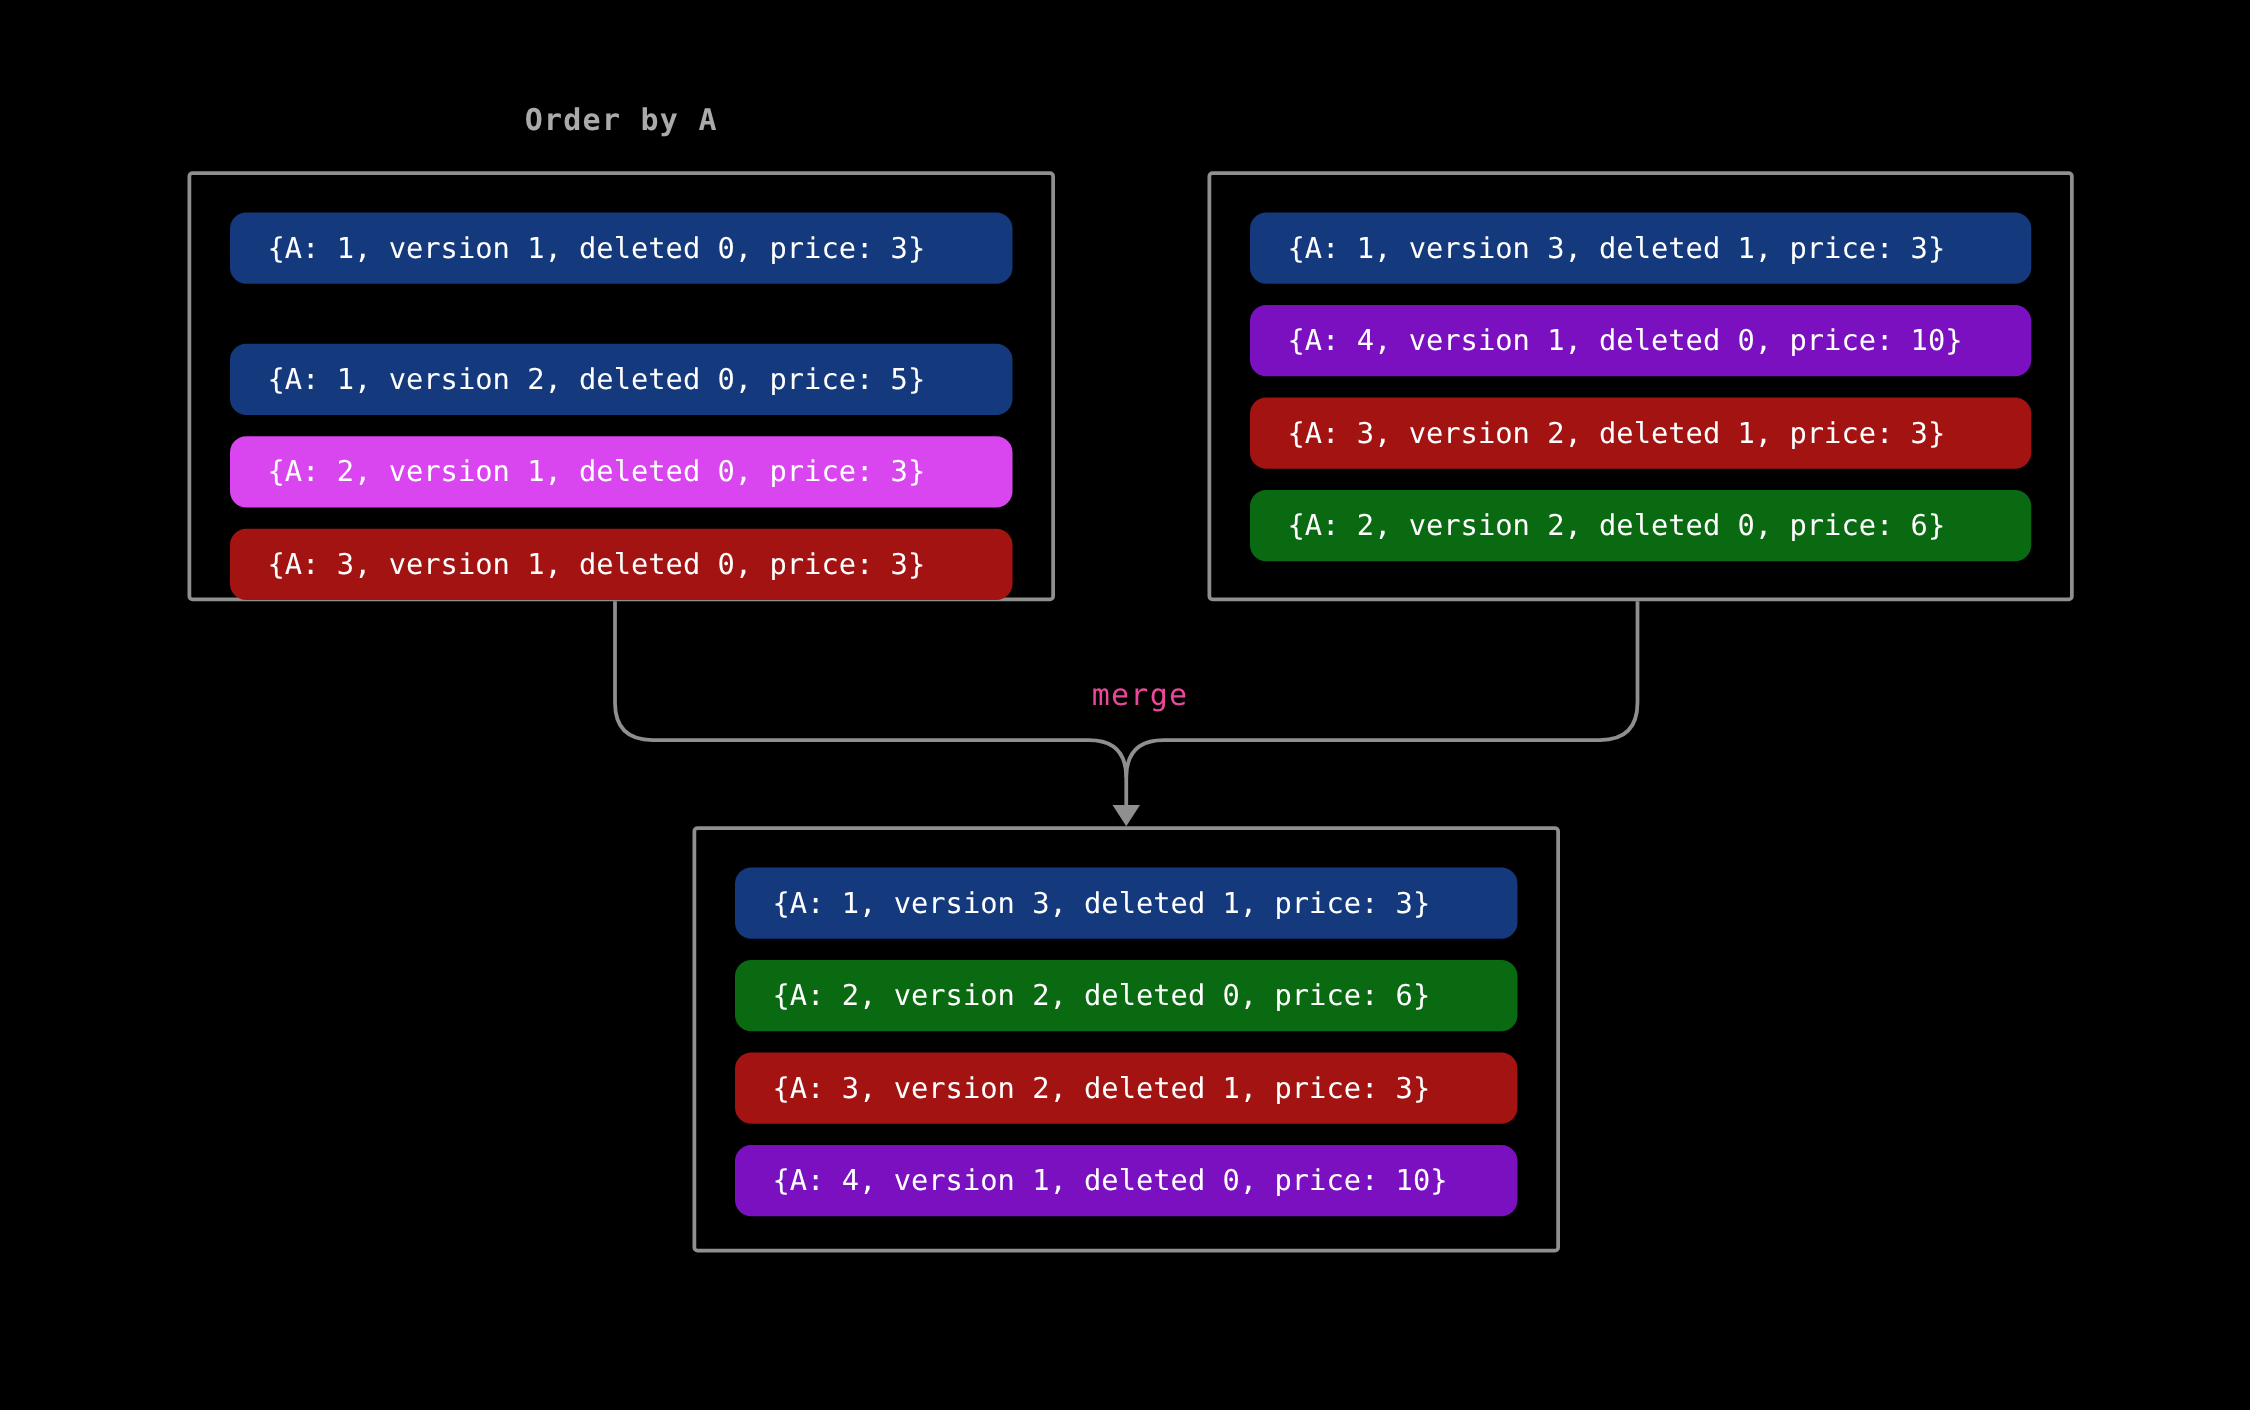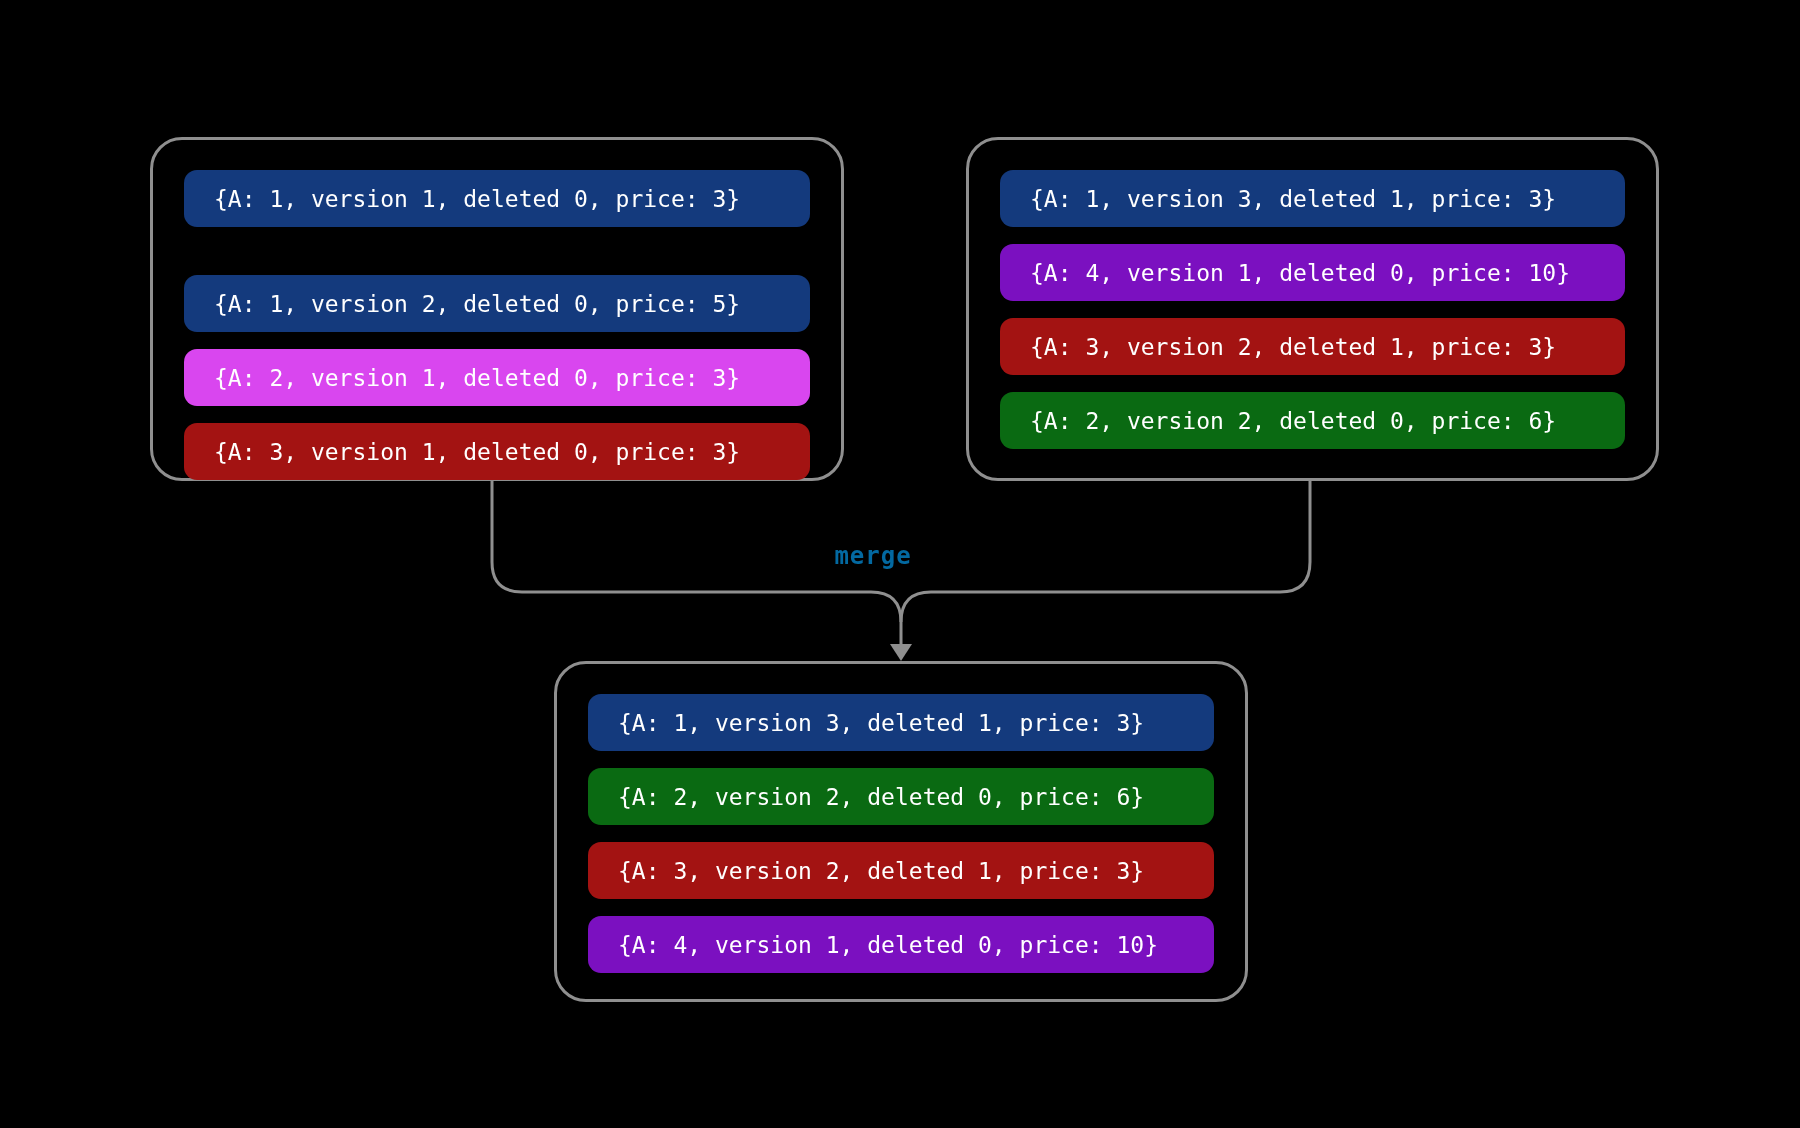--- a/index.html
+++ b/index.html
@@ -15,60 +15,61 @@
     position: absolute;
     text-align: center;
     font-size: 24px;
     font-weight: bold;
     color: #aaaaaa;
     letter-spacing: 1px;
   }
   .group-box {
     position: absolute;
     border: 3px solid #8f8f8f;
-    border-radius: 32px;
+    border-radius: 4px;
     background: #000000;
     box-sizing: border-box;
     padding: 30px 31px 0 31px;
   }
   .row {
     height: 57px;
     border-radius: 13px;
     margin-bottom: 17px;
     display: flex;
     align-items: center;
   }
   .row-text {
     color: #ffffff;
     font-size: 23px;
     padding-left: 30px;
     white-space: pre;
   }
   .merge-label {
     position: absolute;
-    left: 767px;
+    left: 806px;
     top: 542px;
     width: 212px;
     text-align: center;
     font-size: 24px;
-    font-weight: bold;
-    color: #0369a1;
+    font-weight: normal;
+    color: #ec4899;
     letter-spacing: 1px;
   }
   .connector-svg {
     position: absolute;
     left: 0; top: 0;
     pointer-events: none;
   }
 </style>
 </head>
 <body>
 
 <div class="canvas">
 
+  <div class="group-title" style="left:150px; top:82px; width:694px;">Order by A</div>
 
   <div class="group-box" style="left:150px; top:137px; width:694px; height:344px;">
     <div class="row" style="background-color: rgb(20, 58, 125);">
       <span class="row-text">{A: 1, version 1, deleted 0, price: 3}</span>
     </div>
     <div class="row" style="background-color: rgb(20, 58, 125); margin-top: 48px;">
       <span class="row-text">{A: 1, version 2, deleted 0, price: 5}</span>
     </div>
     <div class="row" style="background-color: #d946ef;">
       <span class="row-text">{A: 2, version 1, deleted 0, price: 3}</span>

